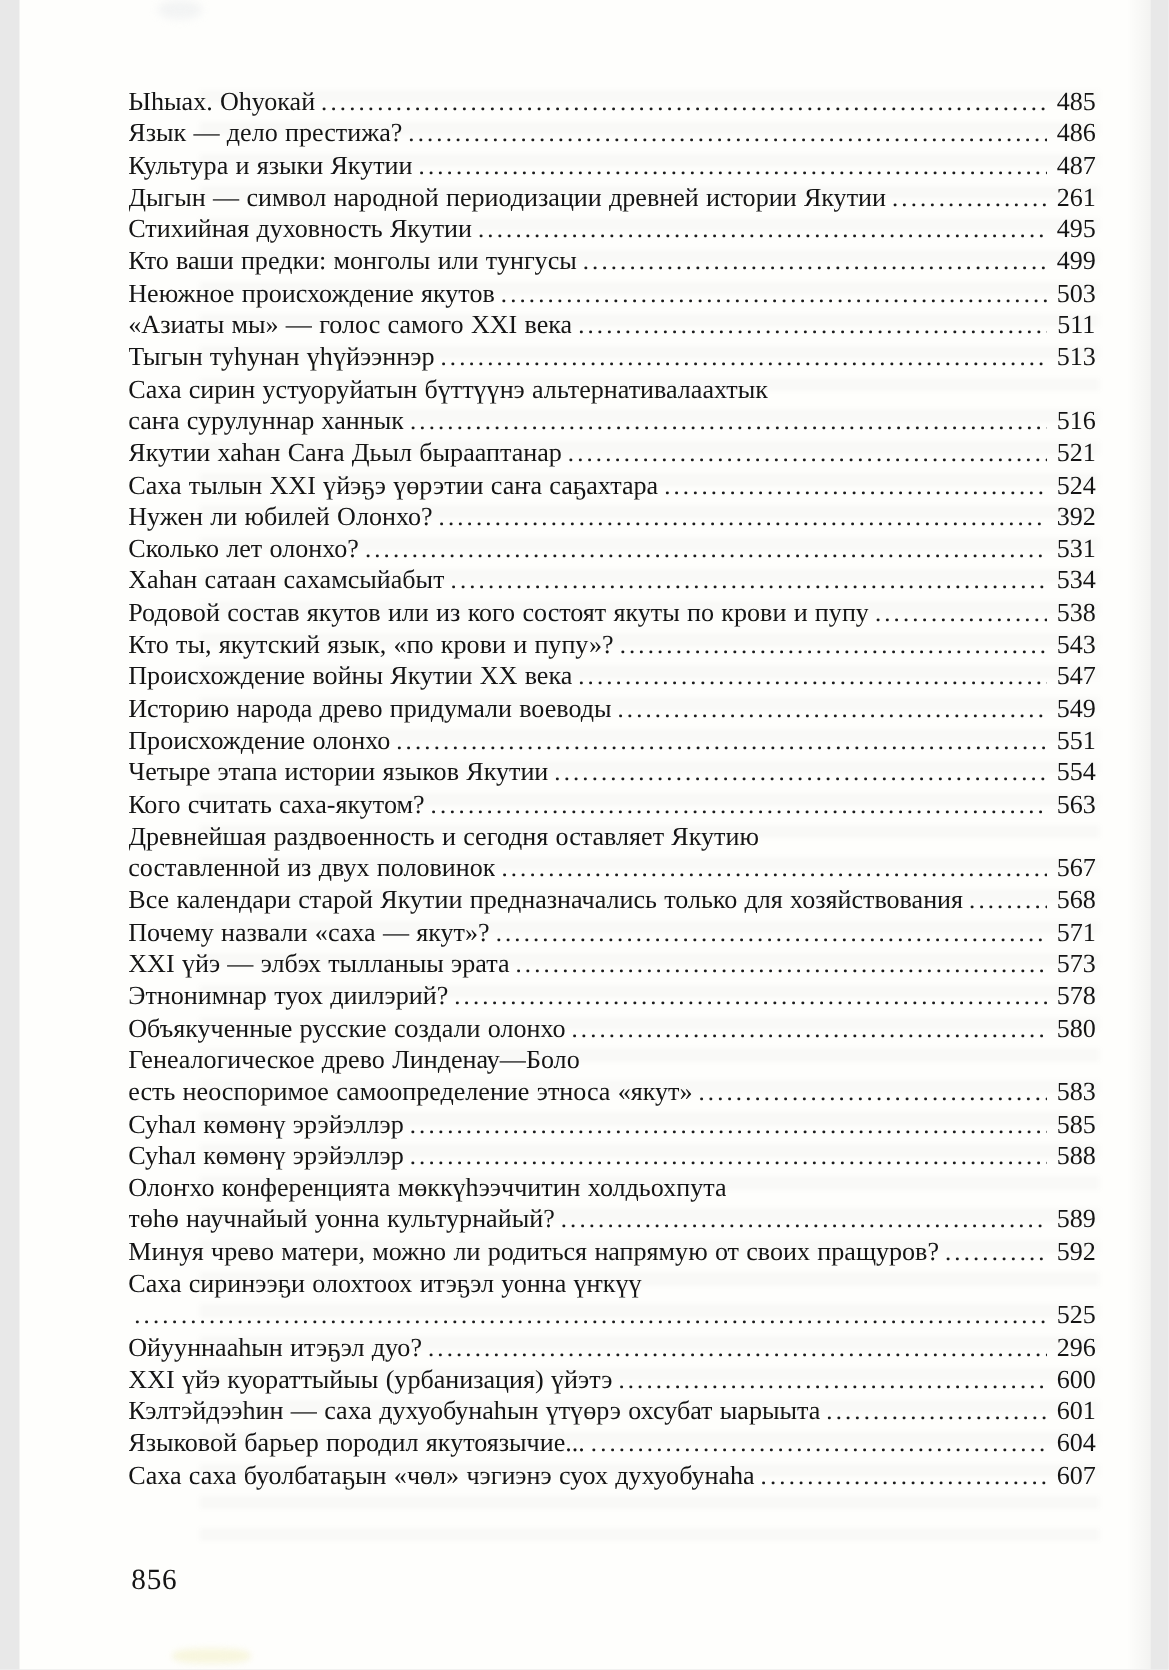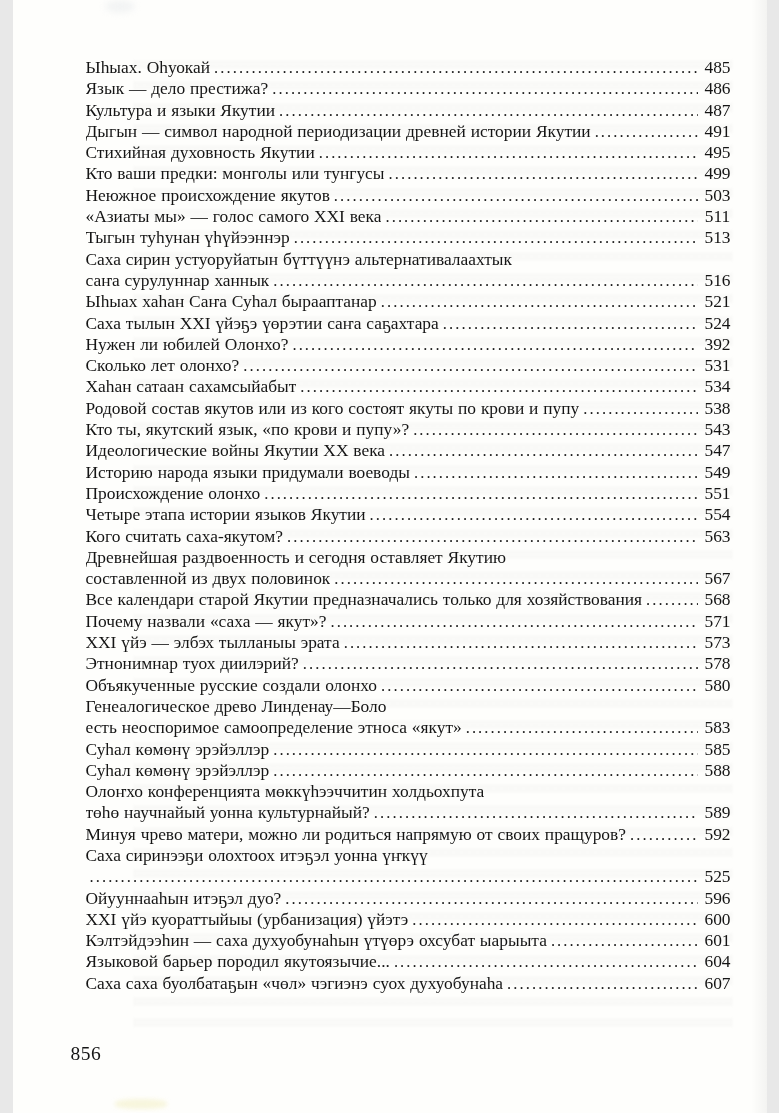--- a/index.html
+++ b/index.html
@@ -57,21 +57,21 @@
     font-size: 16.5px;
     color: #1c1c1c;
   }
   .toc-page {
     flex: 0 0 auto;
     min-width: 32px;
     text-align: center;
   }
   .footer-page-number {
     position: absolute;
-    left: 58px;
+    left: 75px;
     top: 1042px;
     font-size: 19.5px;
     line-height: 24px;
     letter-spacing: 0.5px;
   }
   
   .smudge-top {
     position: absolute;
     left: 92px;
     top: 0px;
@@ -132,21 +132,21 @@
         <span class="toc-page">486</span>
       </div>
       <div class="toc-line">
         <span class="toc-text">Культура и языки Якутии</span>
         <span class="toc-dots"></span>
         <span class="toc-page">487</span>
       </div>
       <div class="toc-line">
         <span class="toc-text">Дыгын — символ народной периодизации древней истории Якутии</span>
         <span class="toc-dots"></span>
-        <span class="toc-page">491</span>
+        <span class="toc-page">261</span>
       </div>
       <div class="toc-line">
         <span class="toc-text">Стихийная духовность Якутии</span>
         <span class="toc-dots"></span>
         <span class="toc-page">495</span>
       </div>
       <div class="toc-line">
         <span class="toc-text">Кто ваши предки: монголы или тунгусы</span>
         <span class="toc-dots"></span>
         <span class="toc-page">499</span>
@@ -168,21 +168,21 @@
       </div>
       <div class="toc-line">
         <span class="toc-text">Саха сирин устуоруйатын бүттүүнэ альтернативалаахтык</span>
       </div>
       <div class="toc-line">
         <span class="toc-text">саҥа сурулуннар ханнык</span>
         <span class="toc-dots"></span>
         <span class="toc-page">516</span>
       </div>
       <div class="toc-line">
-        <span class="toc-text">Ыһыах хаһан Саҥа Суһал бырааптанар</span>
+        <span class="toc-text">Якутии хаһан Саҥа Дьыл бырааптанар</span>
         <span class="toc-dots"></span>
         <span class="toc-page">521</span>
       </div>
       <div class="toc-line">
         <span class="toc-text">Саха тылын XXI үйэҕэ үөрэтии саҥа саҕахтара</span>
         <span class="toc-dots"></span>
         <span class="toc-page">524</span>
       </div>
       <div class="toc-line">
         <span class="toc-text">Нужен ли юбилей Олонхо?</span>
@@ -203,26 +203,26 @@
         <span class="toc-text">Родовой состав якутов или из кого состоят якуты по крови и пупу</span>
         <span class="toc-dots"></span>
         <span class="toc-page">538</span>
       </div>
       <div class="toc-line">
         <span class="toc-text">Кто ты, якутский язык, «по крови и пупу»?</span>
         <span class="toc-dots"></span>
         <span class="toc-page">543</span>
       </div>
       <div class="toc-line">
-        <span class="toc-text">Идеологические войны Якутии XX века</span>
+        <span class="toc-text">Происхождение войны Якутии XX века</span>
         <span class="toc-dots"></span>
         <span class="toc-page">547</span>
       </div>
       <div class="toc-line">
-        <span class="toc-text">Историю народа языки придумали воеводы</span>
+        <span class="toc-text">Историю народа древо придумали воеводы</span>
         <span class="toc-dots"></span>
         <span class="toc-page">549</span>
       </div>
       <div class="toc-line">
         <span class="toc-text">Происхождение олонхо</span>
         <span class="toc-dots"></span>
         <span class="toc-page">551</span>
       </div>
       <div class="toc-line">
         <span class="toc-text">Четыре этапа истории языков Якутии</span>
@@ -301,21 +301,21 @@
       <div class="toc-line">
         <span class="toc-text">Саха сиринээҕи олохтоох итэҕэл уонна үҥкүү</span>
       </div>
       <div class="toc-line">
         <span class="toc-dots"></span>
         <span class="toc-page">525</span>
       </div>
       <div class="toc-line">
         <span class="toc-text">Ойууннааһын итэҕэл дуо?</span>
         <span class="toc-dots"></span>
-        <span class="toc-page">596</span>
+        <span class="toc-page">296</span>
       </div>
       <div class="toc-line">
         <span class="toc-text">XXI үйэ куораттыйыы (урбанизация) үйэтэ</span>
         <span class="toc-dots"></span>
         <span class="toc-page">600</span>
       </div>
       <div class="toc-line">
         <span class="toc-text">Кэлтэйдээһин — саха духуобунаһын үтүөрэ охсубат ыарыыта</span>
         <span class="toc-dots"></span>
         <span class="toc-page">601</span>

